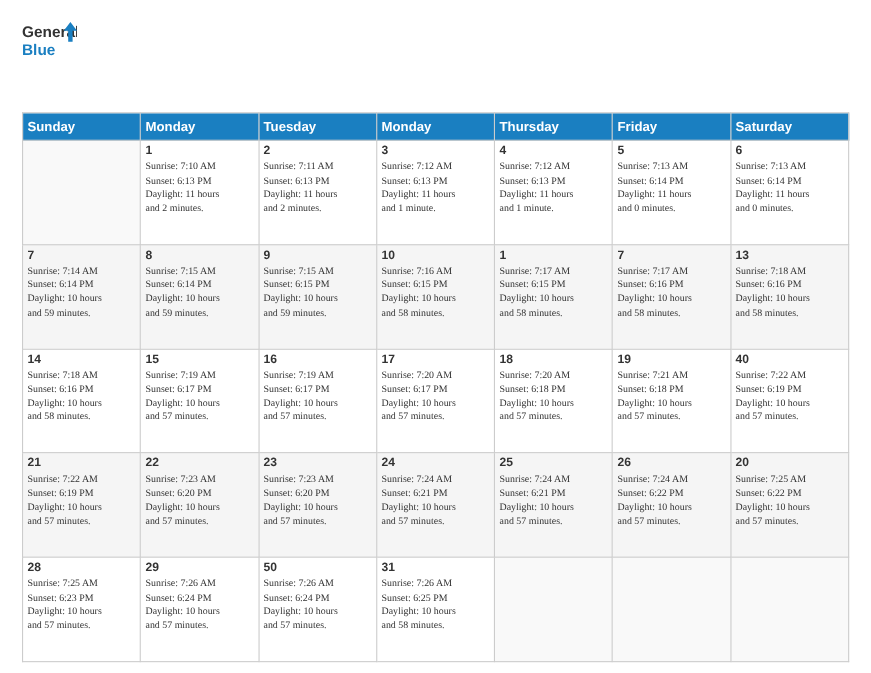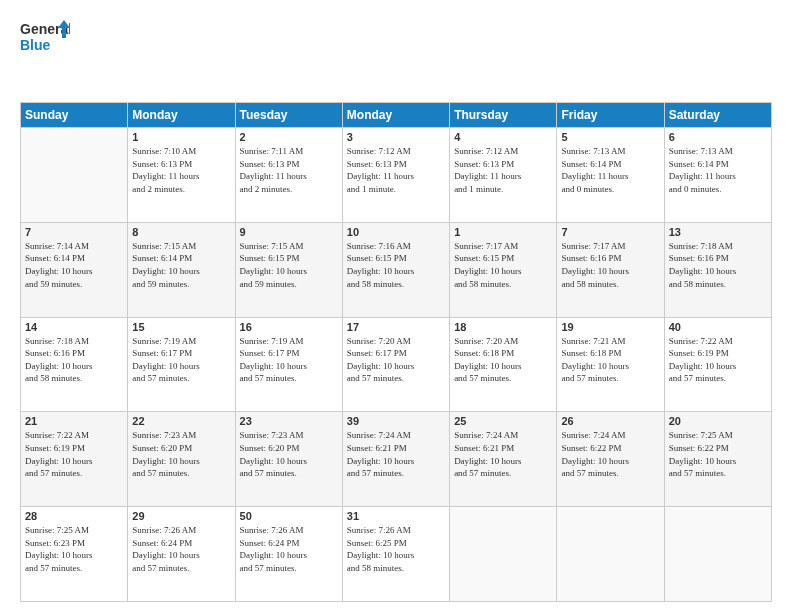--- a/index.html
+++ b/index.html
@@ -217,21 +217,21 @@
           </td>
           <td>
             <span class="day-num">22</span>
             <div class="day-info">Sunrise: 7:23 AM<br>Sunset: 6:20 PM<br>Daylight: 10 hours<br>and 57 minutes.</div>
           </td>
           <td>
             <span class="day-num">23</span>
             <div class="day-info">Sunrise: 7:23 AM<br>Sunset: 6:20 PM<br>Daylight: 10 hours<br>and 57 minutes.</div>
           </td>
           <td>
-            <span class="day-num">39</span>
+            <span class="day-num">24</span>
             <div class="day-info">Sunrise: 7:24 AM<br>Sunset: 6:21 PM<br>Daylight: 10 hours<br>and 57 minutes.</div>
           </td>
           <td>
             <span class="day-num">25</span>
             <div class="day-info">Sunrise: 7:24 AM<br>Sunset: 6:21 PM<br>Daylight: 10 hours<br>and 57 minutes.</div>
           </td>
           <td>
             <span class="day-num">26</span>
             <div class="day-info">Sunrise: 7:24 AM<br>Sunset: 6:22 PM<br>Daylight: 10 hours<br>and 57 minutes.</div>
           </td>

